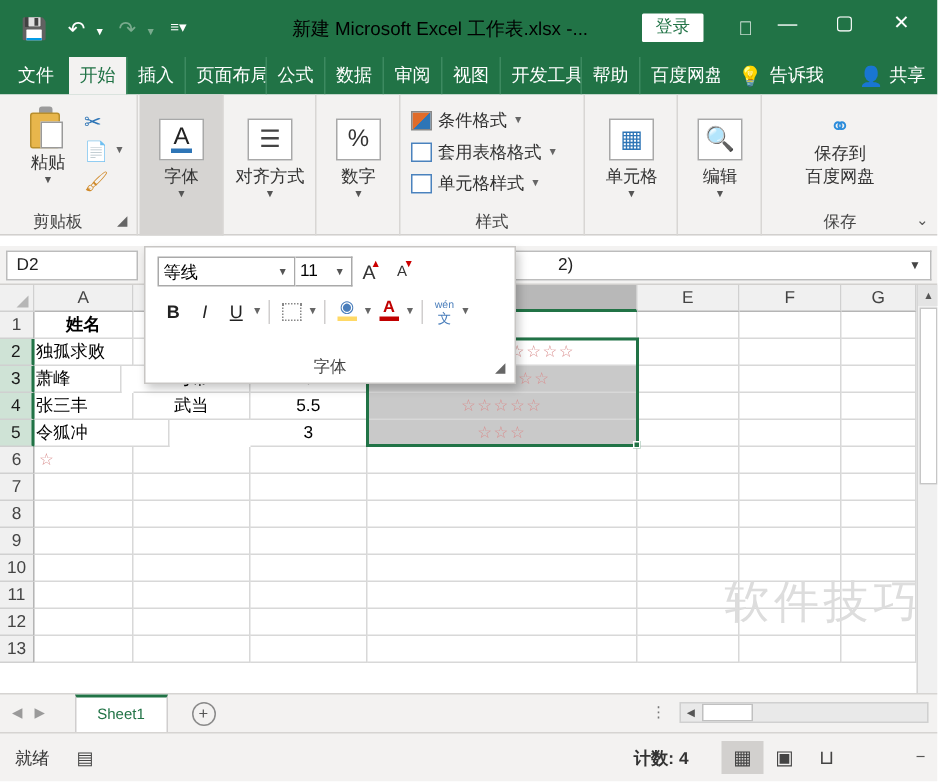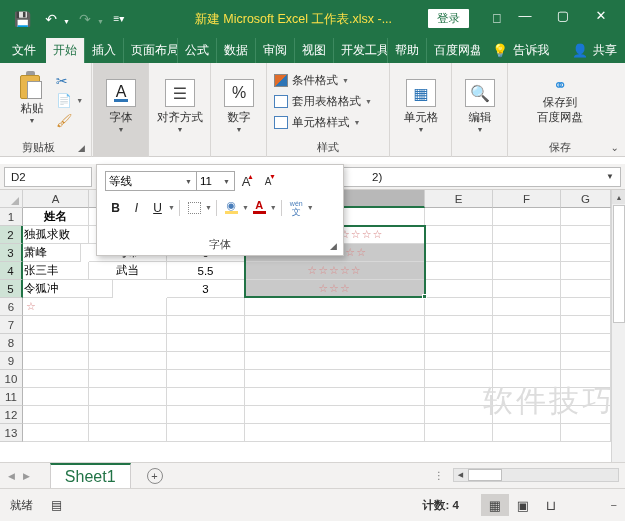--- a/index.html
+++ b/index.html
@@ -19,21 +19,21 @@
   }
   .qat { display: flex; align-items: center; padding-left: 10px; gap: 2px; }
   .qat-btn {
     width: 26px; height: 26px; display: flex; align-items: center; justify-content: center;
     color: #fff; font-size: 14px; line-height: 1;
   }
   .qat-btn.dim { color: #7aab8e; }
   .qat-caret { font-size: 7px; color: #fff; margin-left: -3px; margin-top: 5px; }
   .qat-caret.dim { color: #7aab8e; }
   .title-text {
-    flex: 1; text-align: center; color: #fde047; font-size: 12.5px;
+    flex: 1; text-align: center; color: #000000; font-size: 12.5px;
     white-space: nowrap; overflow: hidden; padding-right: 170px;
   }
   .signin {
     position: absolute; right: 156px; top: 9px;
     background: #fff; color: #217346; font-size: 11.5px;
     padding: 2px 9px; border-radius: 1px; line-height: 15px;
   }
   .ribbon-display {
     position: absolute; right: 118px; top: 10px; width: 20px; height: 18px;
     color: #fff; font-size: 13px; text-align: center; line-height: 18px;
@@ -214,21 +214,21 @@
   .vs-thumb { position: absolute; top: 15px; left: 1px; width: 12px; height: 118px; background: #fff; border: 1px solid #c6c6c6; }
 
   
   .sheetbar {
     position: absolute; left: 0; top: 462px; width: 625px; height: 26px;
     background: #f3f2f1; border-top: 1px solid #d6d4d2; display: flex; align-items: center;
   }
   .navarrows { display: flex; gap: 8px; padding-left: 8px; color: #9a9a9a; font-size: 9px; }
   .sheettab {
     margin-left: 20px; padding: 4px 14px 4px 14px; background: #fff; color: #217346;
-    font-size: 16px; border-right: 1px solid #d0cece; border-left: 1px solid #d0cece;
+    font-size: 10px; border-right: 1px solid #d0cece; border-left: 1px solid #d0cece;
     border-top: 2px solid #217346; height: 25px; display: flex; align-items: center;
   }
   .addsheet { margin-left: 16px; width: 16px; height: 16px; border: 1px solid #8a8a8a; border-radius: 50%; display: flex; align-items: center; justify-content: center; font-size: 11px; color: #555; }
   .sheet-dots { position: absolute; right: 180px; color: #777; font-size: 10px; letter-spacing: 1px; }
   .hscroll { position: absolute; right: 6px; top: 5px; width: 166px; height: 14px; background: #e9e9e9; border: 1px solid #d0d0d0; }
   .hs-left { position: absolute; left: 0; top: 0; width: 13px; height: 12px; display:flex;align-items:center;justify-content:center; font-size: 7px; color: #555; }
   .hs-thumb { position: absolute; left: 14px; top: 0px; width: 34px; height: 12px; background: #fff; border: 1px solid #c0c0c0; }
 
   
   .statusbar {

